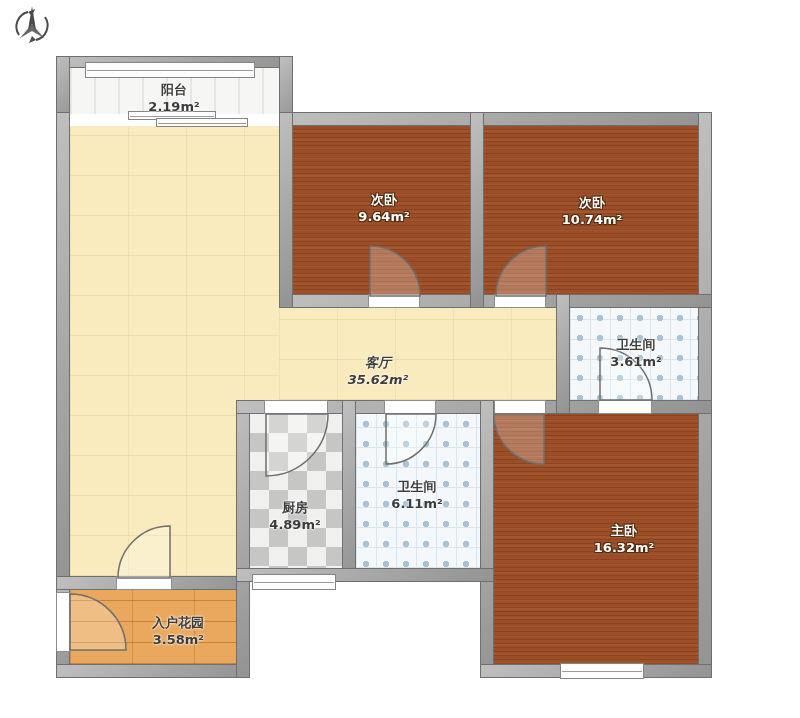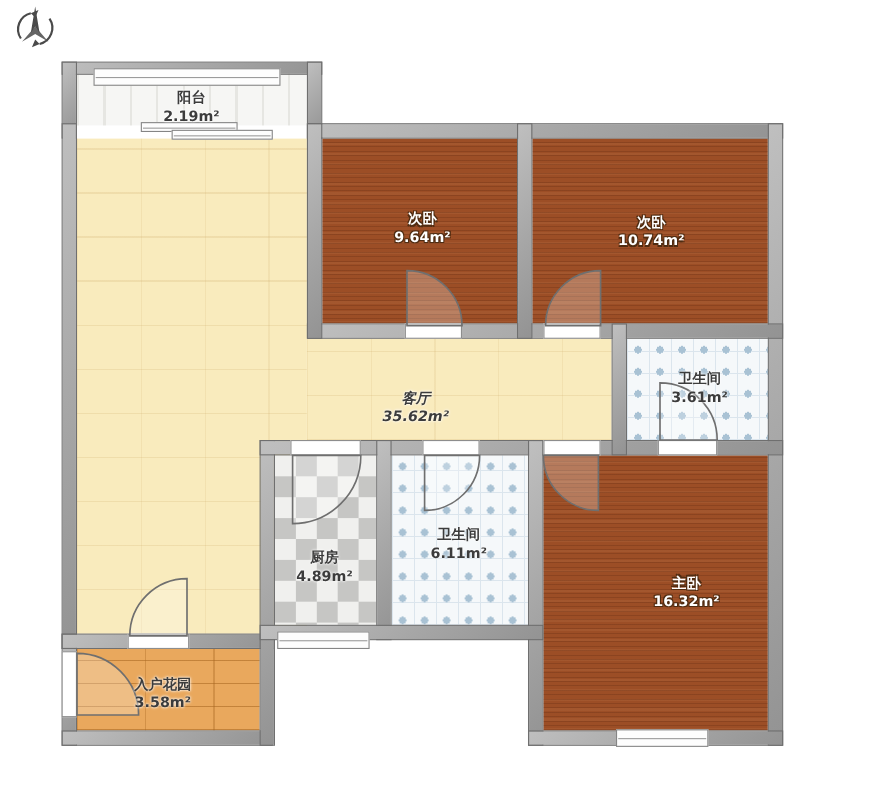--- a/index.html
+++ b/index.html
@@ -177,18 +177,18 @@
     <span class="rarea">4.89m²</span>
   </div>
   <div class="room-label label-dark" style="left:417px;top:496px;">
     <span class="rname">卫生间</span>
     <span class="rarea">6.11m²</span>
   </div>
   <div class="room-label label-light" style="left:592px;top:540px;margin-left:32px;">
     <span class="rname">主卧</span>
     <span class="rarea">16.32m²</span>
   </div>
-  <div class="room-label label-dark" style="left:148px;top:632px;">
+  <div class="room-label label-dark" style="left:178px;top:632px;align-items:flex-end;">
     <span class="rname">入户花园</span>
     <span class="rarea">3.58m²</span>
   </div>
 
 </div>
 
 </body></html>

